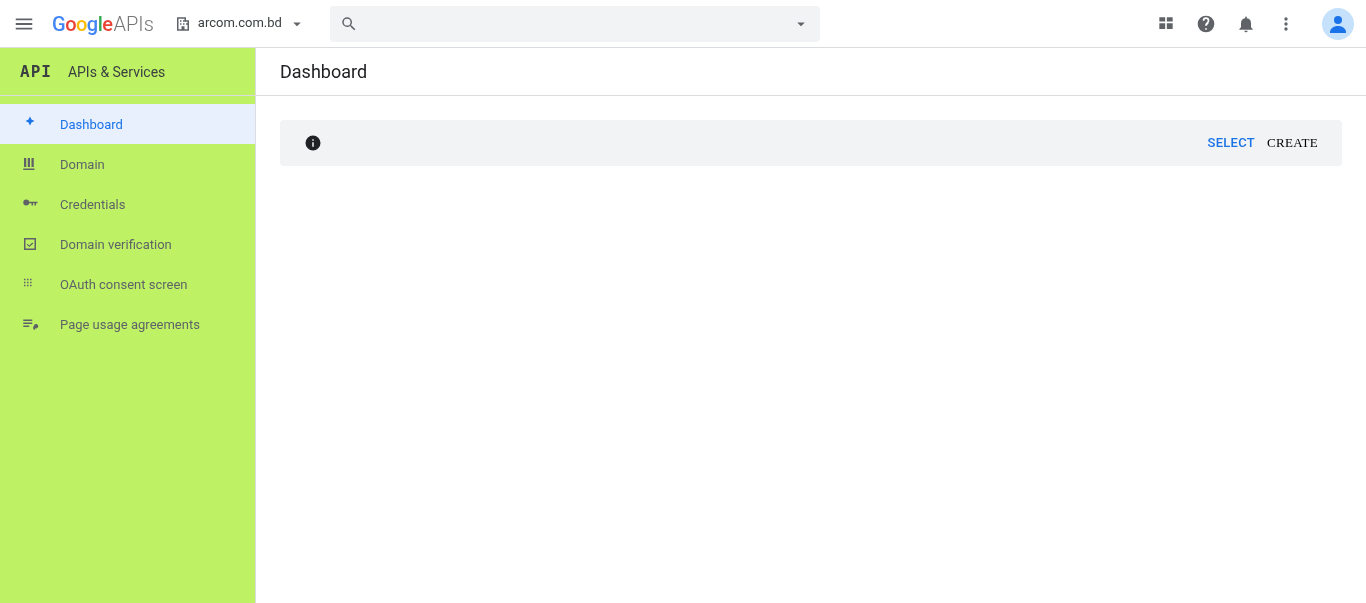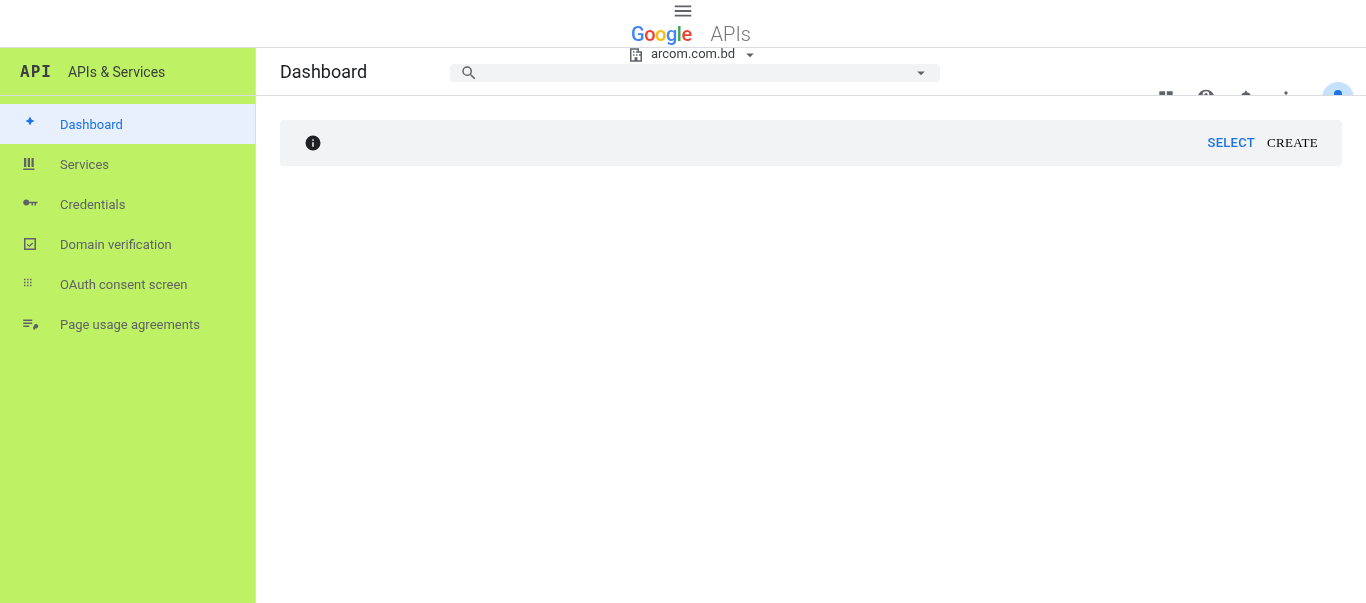--- a/index.html
+++ b/index.html
@@ -1,24 +1,24 @@
 <!DOCTYPE html>
 <html><head>
 <meta charset="utf-8">
 <style>
 * { margin: 0; padding: 0; box-sizing: border-box; font-family: Roboto, "Helvetica Neue", Arial, sans-serif; }
 body { width: 1366px; height: 603px; overflow: hidden; background: #fff; color: #202124; }
 
 
-.topbar { height: 48px; display: flex; align-items: center; padding: 0 12px; border-bottom: 1px solid #dadce0; flex-direction: column; }
+.topbar { height: 48px; display: flex; align-items: center; padding: 0 12px; border-bottom: 1px solid #dadce0; }
 .burger { width: 24px; height: 24px; display: flex; align-items: center; justify-content: center; cursor: pointer; color: #5f6368; }
 .logo-wrap { display: flex; align-items: baseline; margin-left: 16px; }
 .logo-google { font-size: 20px; font-weight: 500; letter-spacing: -0.5px; }
 .g-b { color:#4285F4;} .g-r{color:#EA4335;} .g-y{color:#FBBC05;} .g-g{color:#34A853;}
-.logo-apis { color:#757575; font-size:20px; font-weight:300; margin-left:19px; }
+.logo-apis { color:#757575; font-size:20px; font-weight:300; margin-left:1px; }
 .project-picker { display:flex; margin-left:20px; cursor:pointer; }
 .project-picker .org-icon { width:18px; height:18px; color:#5f6368; }
 .project-name { font-size:13px; color:#3c4043; margin-left:6px; }
 .project-picker .drop { margin-left:6px; color:#5f6368; }
 
 .searchbox { margin-left: 24px; background:#f1f3f4; height:36px; width:490px; border-radius:4px; display:flex; align-items:center; padding:0 10px; cursor:text; }
 .searchbox .icon { color:#5f6368; }
 .searchbox input { flex:1; border:none; background:transparent; outline:none; font-size:14px; margin-left:8px; color:#202124; }
 .searchbox .drop { color:#5f6368; cursor:pointer; }
 
@@ -140,21 +140,21 @@
             </svg>
         </span>
         <span>Dashboard</span>
       </div>
       <div class="nav-item">
         <span class="nav-icon">
           <svg viewBox="0 0 24 24" width="18" height="18" fill="currentColor">
               <path d="M4 4h3v12H4V4zm5 0h3v12H9V4zm5 0h3v12h-3V4zM3 18h15v2H3v-2z"></path>
             </svg>
         </span>
-        <span>Services</span>
+        <span>Domain</span>
       </div>
       <div class="nav-item">
         <span class="nav-icon">
           <svg viewBox="0 0 24 24" width="18" height="18" fill="currentColor">
               <path d="M7 14a4 4 0 110-8 4 4 0 010 8zm3.65-5H22v2h-2v3h-2v-3h-2v3h-2v-3h-3.35A4 4 0 007 6a4 4 0 013.65 3z"></path>
             </svg>
         </span>
         <span>Credentials</span>
       </div>
       <div class="nav-item">

